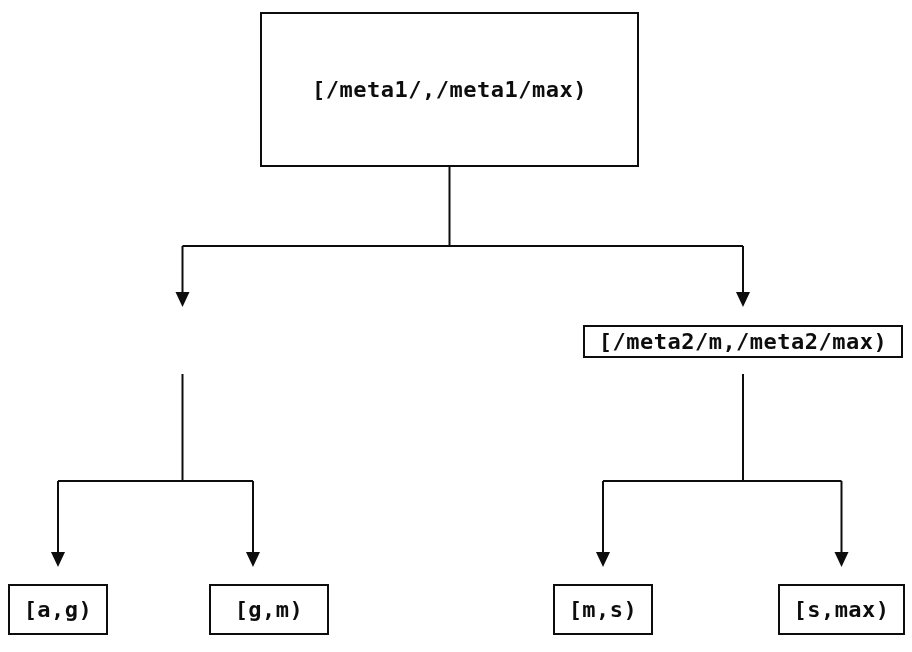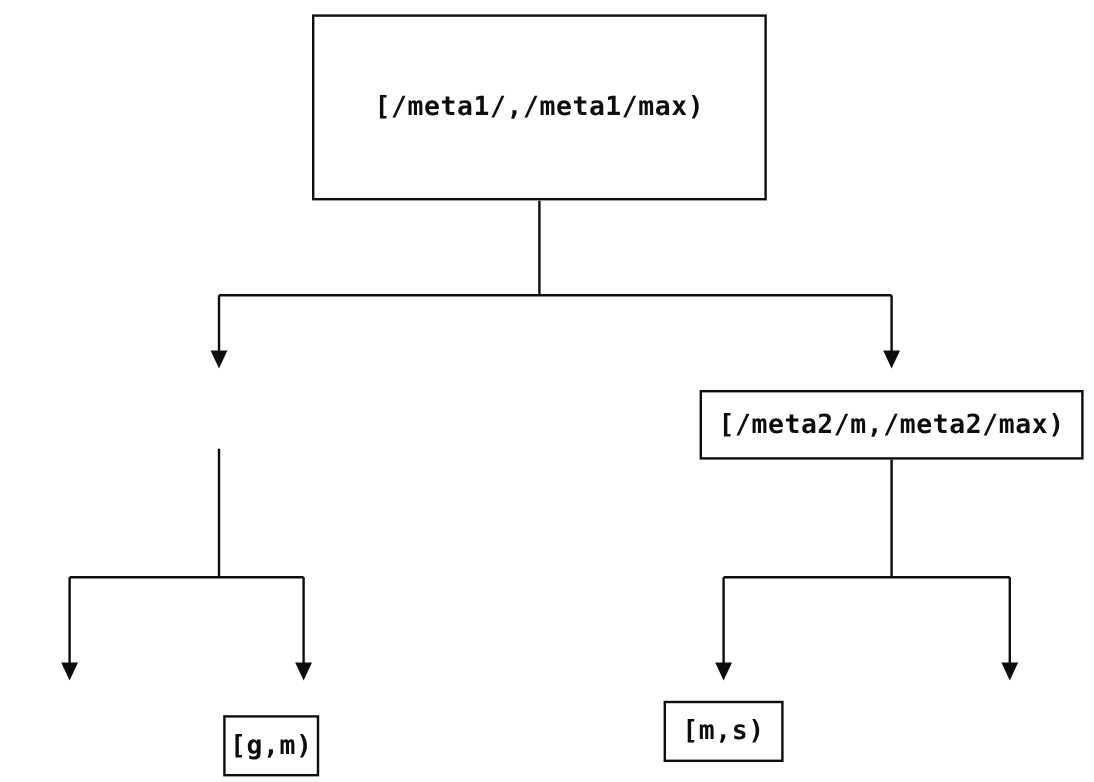--- a/index.html
+++ b/index.html
@@ -24,23 +24,23 @@
     align-items: center;
     justify-content: center;
     color: #0d0d0d;
     font-size: 22px;
     font-weight: bold;
     letter-spacing: 0.5px;
     white-space: nowrap;
   }
   .node-root   { left: 260px; top: 12px;  width: 379px; height: 155px; }
   .node-left   { left: 22px;  top: 325px; width: 321px; height: 49px; }
-  .node-right  { left: 583px; top: 325px; width: 320px; height: 58px; }
+  .node-right  { left: 583px; top: 325px; width: 320px; height: 33px; }
   .leaf-ag     { left: 8px;   top: 584px; width: 100px; height: 51px; }
-  .leaf-gm     { left: 186px; top: 584px; width: 80px; height: 51px; margin-top: 12px; }
+  .leaf-gm     { left: 209px; top: 584px; width: 120px; height: 51px; }
   .leaf-ms     { left: 553px; top: 584px; width: 100px; height: 51px; align-items: center; }
   .leaf-smax   { left: 778px; top: 584px; width: 127px; height: 51px; }
   svg.wires {
     position: absolute;
     left: 0;
     top: 0;
     width: 912px;
     height: 652px;
     pointer-events: none;
   }
@@ -76,23 +76,29 @@
 
   <div class="node node-root">
     <span>[/meta1/,/meta1/max)</span>
   </div>
 
 
   <div class="node node-right">
     <span>[/meta2/m,/meta2/max)</span>
   </div>
 
+  <div class="node leaf-ag">
+    <span>[a,g)</span>
+  </div>
 
   <div class="node leaf-gm">
     <span>[g,m)</span>
   </div>
 
   <div class="node leaf-ms">
     <span>[m,s)</span>
   </div>
 
+  <div class="node leaf-smax">
+    <span>[s,max)</span>
+  </div>
 
 </div>
 
 </body></html>

